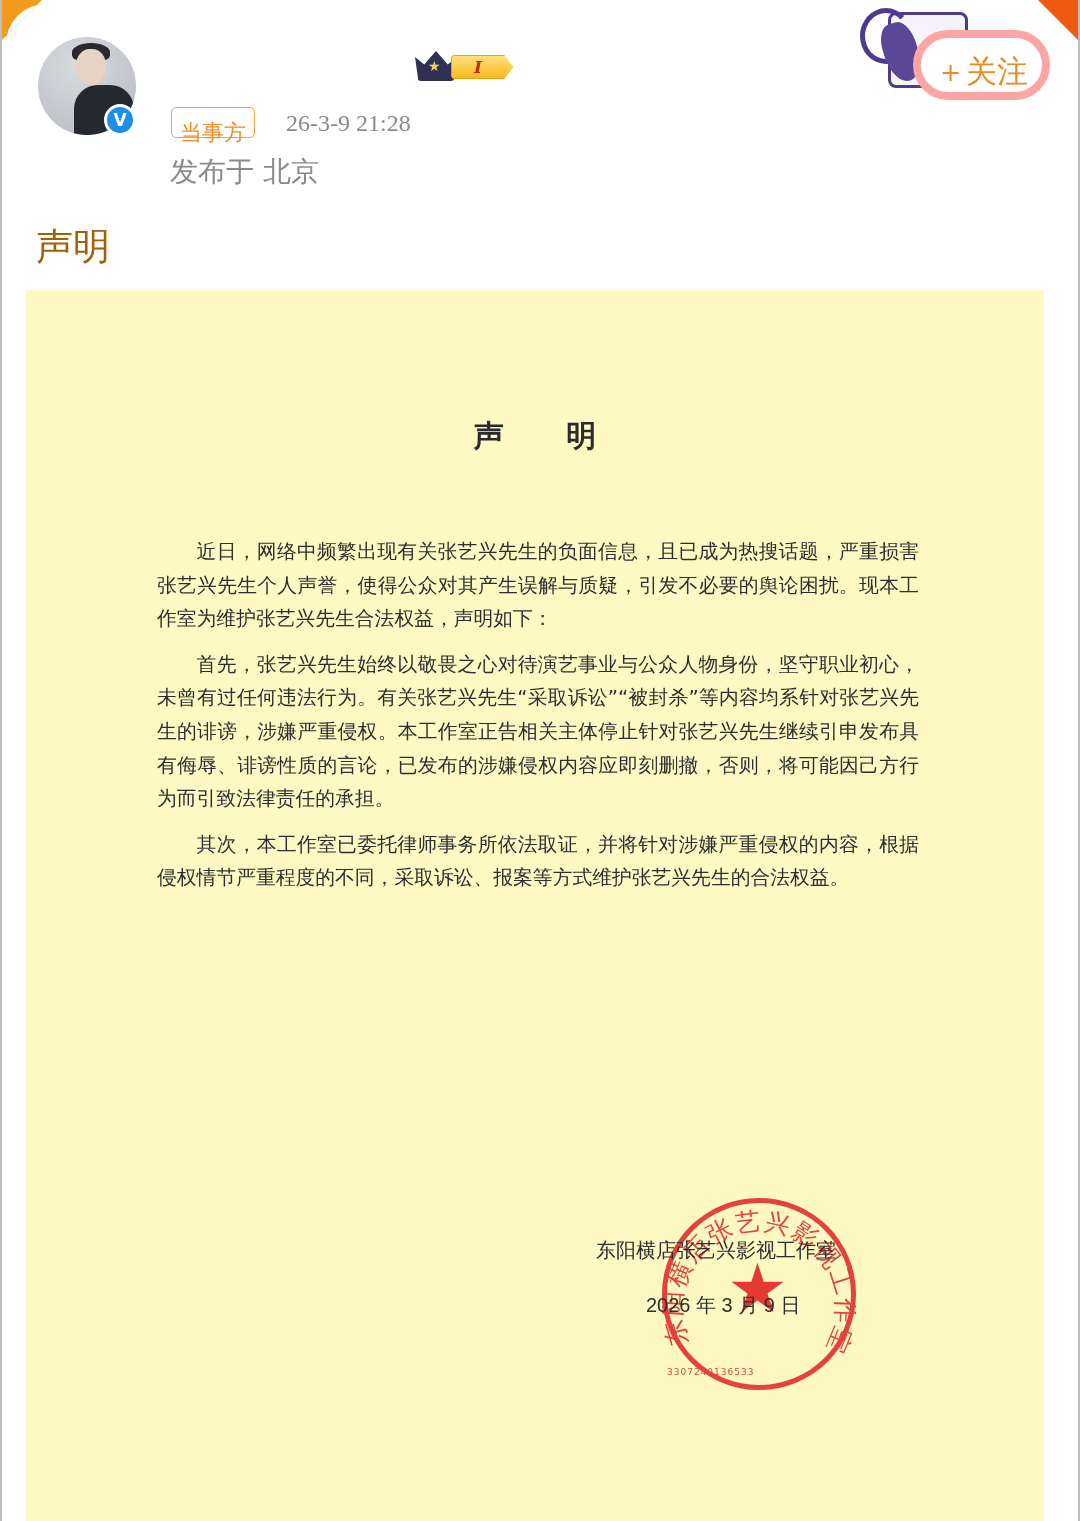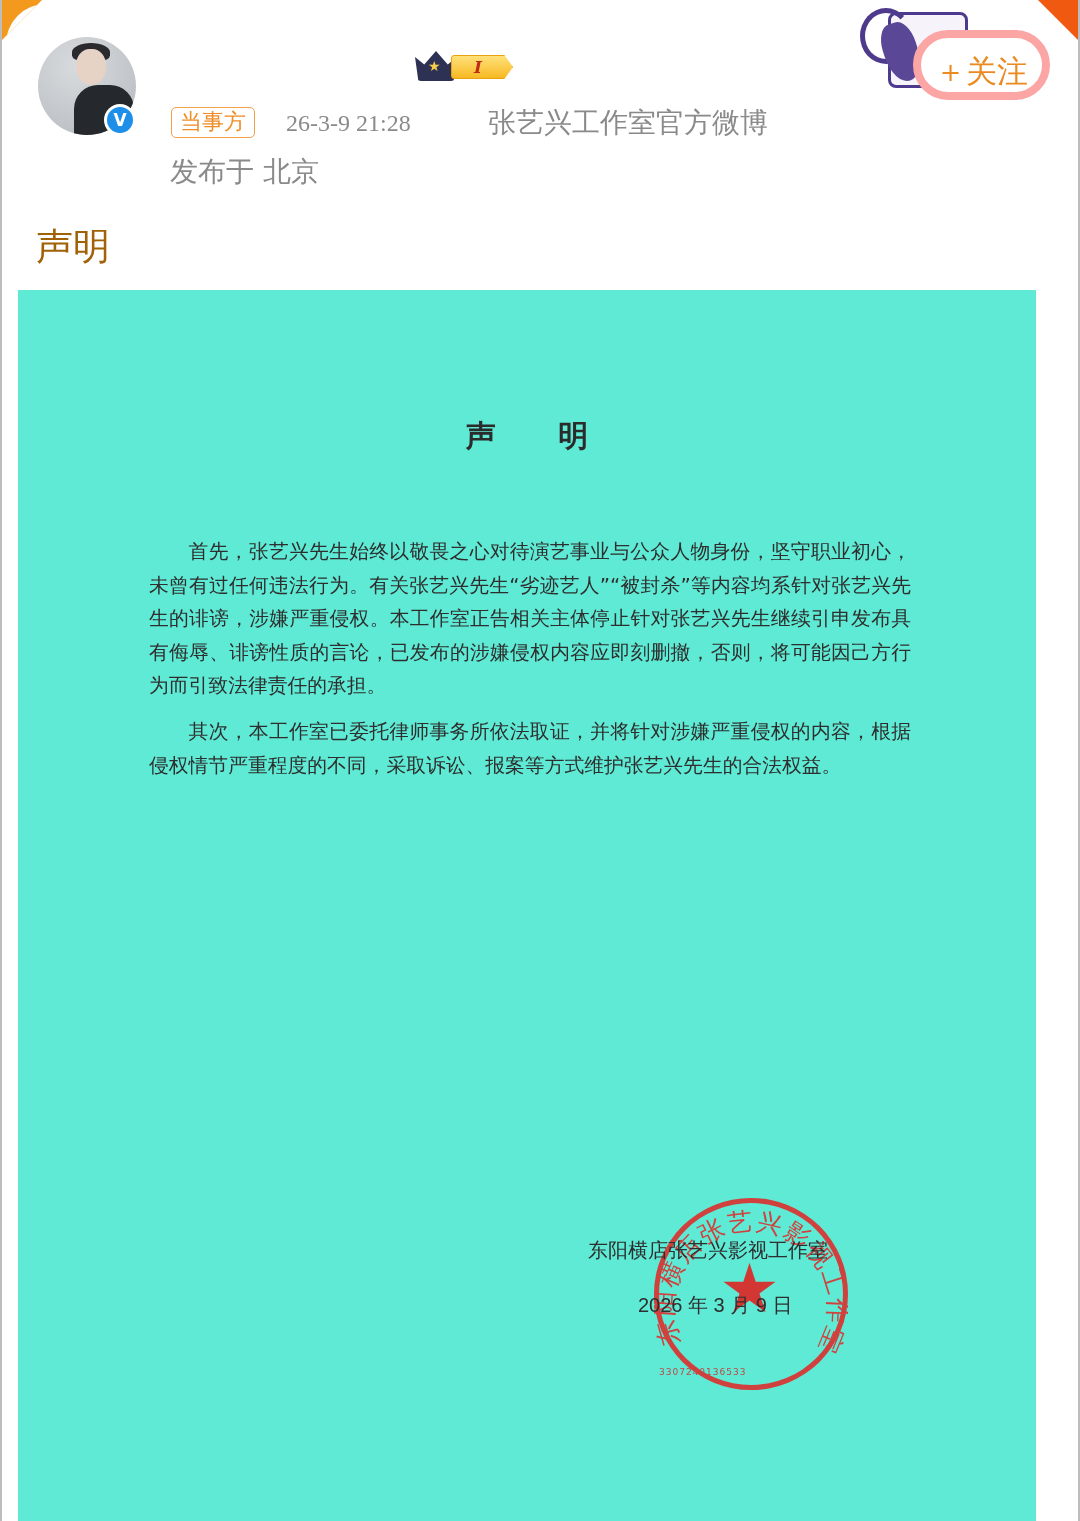--- a/index.html
+++ b/index.html
@@ -73,21 +73,21 @@
     .badge-crown .tab {
       position: absolute; left: 36px; top: 8px; width: 62px; height: 24px;
       background: linear-gradient(#ffe17a, #f7b923);
       border: 1px solid #e9a312; border-radius: 3px;
       clip-path: polygon(0 0, 86% 0, 100% 50%, 86% 100%, 0 100%);
       color: #c02c17; font-family: "DejaVu Serif", serif; font-weight: bold; font-style: italic;
       font-size: 17px; line-height: 22px; text-align: center; padding-right: 8px;
     }
 
     .role-tag {
-      position: absolute; left: 169px; top: 107px; height: 31px; padding: 0 8px;
+      position: absolute; left: 169px; top: 107px; height: 31px; padding: 11px 8px;
       border: 1.5px solid #f0a14a; border-radius: 5px;
       color: #ef8d28; font-size: 22px; line-height: 28px;
     }
     .meta-time {
       position: absolute; left: 284px; top: 104px; font-size: 24px; color: #8a8a8a; line-height: 38px;
       font-family: Liberation Serif, serif;
     }
     .meta-source {
       position: absolute; left: 486px; top: 104px; font-size: 28px; color: #8a8a8a; line-height: 38px;
     }
@@ -118,21 +118,21 @@
       border: 8px solid #fca5a5; border-radius: 35px; background: #ffffff;
       color: #ec8a22; font-size: 31px; line-height: 66px; text-align: center;
     }
 
     .post-text {
       position: absolute; left: 34px; top: 222px; font-size: 37px; color: #a16207; line-height: 50px;
     }
 
     
     .doc {
-      position: absolute; left: 16px; top: 290px; width: 1018px; height: 1231px; background: #5eead4;
+      position: absolute; left: 24px; top: 290px; width: 1018px; height: 1231px; background: #fef9c3;
     }
     .doc-title {
       position: absolute; left: 0; top: 126px; width: 1018px; text-align: center;
       font-family: "DejaVu Serif", "Liberation Serif", serif;
       font-size: 30px; font-weight: bold; color: #2b2b2b; letter-spacing: 26px; padding-left: 26px;
     }
     .doc-body {
       position: absolute; left: 131px; top: 245px; width: 762px;
       font-size: 19.8px; color: #2e2e2e; line-height: 33.6px;
       font-family: "DejaVu Sans", "Liberation Sans", sans-serif;
@@ -202,38 +202,38 @@
 
 
   <div class="badge-crown">
     <div class="crown"></div>
     <div class="star">★</div>
     <div class="tab">I</div>
   </div>
 
   <div class="role-tag">当事方</div>
   <div class="meta-time">26-3-9 21:28</div>
-  <div class="meta-source">张艺兴工作室官方微博</div>
   <div class="meta-location">发布于 北京</div>
 
   <div class="sticker">
     <div class="box"></div>
     <div class="horn"></div>
     <div class="face"></div>
   </div>
 
   <div class="follow-btn">＋关注</div>
 
   <div class="post-text">声明</div>
 
   <div class="doc">
     <div class="doc-title">声 明</div>
 
     <div class="doc-body">
-      <p>首先，张艺兴先生始终以敬畏之心对待演艺事业与公众人物身份，坚守职业初心，未曾有过任何违法行为。有关张艺兴先生“劣迹艺人”“被封杀”等内容均系针对张艺兴先生的诽谤，涉嫌严重侵权。本工作室正告相关主体停止针对张艺兴先生继续引申发布具有侮辱、诽谤性质的言论，已发布的涉嫌侵权内容应即刻删撤，否则，将可能因己方行为而引致法律责任的承担。</p>
+      <p>近日，网络中频繁出现有关张艺兴先生的负面信息，且已成为热搜话题，严重损害张艺兴先生个人声誉，使得公众对其产生误解与质疑，引发不必要的舆论困扰。现本工作室为维护张艺兴先生合法权益，声明如下：</p>
+      <p>首先，张艺兴先生始终以敬畏之心对待演艺事业与公众人物身份，坚守职业初心，未曾有过任何违法行为。有关张艺兴先生“采取诉讼”“被封杀”等内容均系针对张艺兴先生的诽谤，涉嫌严重侵权。本工作室正告相关主体停止针对张艺兴先生继续引申发布具有侮辱、诽谤性质的言论，已发布的涉嫌侵权内容应即刻删撤，否则，将可能因己方行为而引致法律责任的承担。</p>
       <p>其次，本工作室已委托律师事务所依法取证，并将针对涉嫌严重侵权的内容，根据侵权情节严重程度的不同，采取诉讼、报案等方式维护张艺兴先生的合法权益。</p>
     </div>
 
     <div class="seal">
       <svg width="194" height="192" viewBox="0 0 194 192">
         <defs>
           <path id="sealArc" d="M 30 150 A 78 78 0 1 1 164 150"></path>
         </defs>
         <text fill="#e02a2a" font-size="25" font-family="DejaVu Sans, sans-serif" letter-spacing="2">
           <textPath href="#sealArc" startOffset="2%">东阳横店张艺兴影视工作室</textPath>

